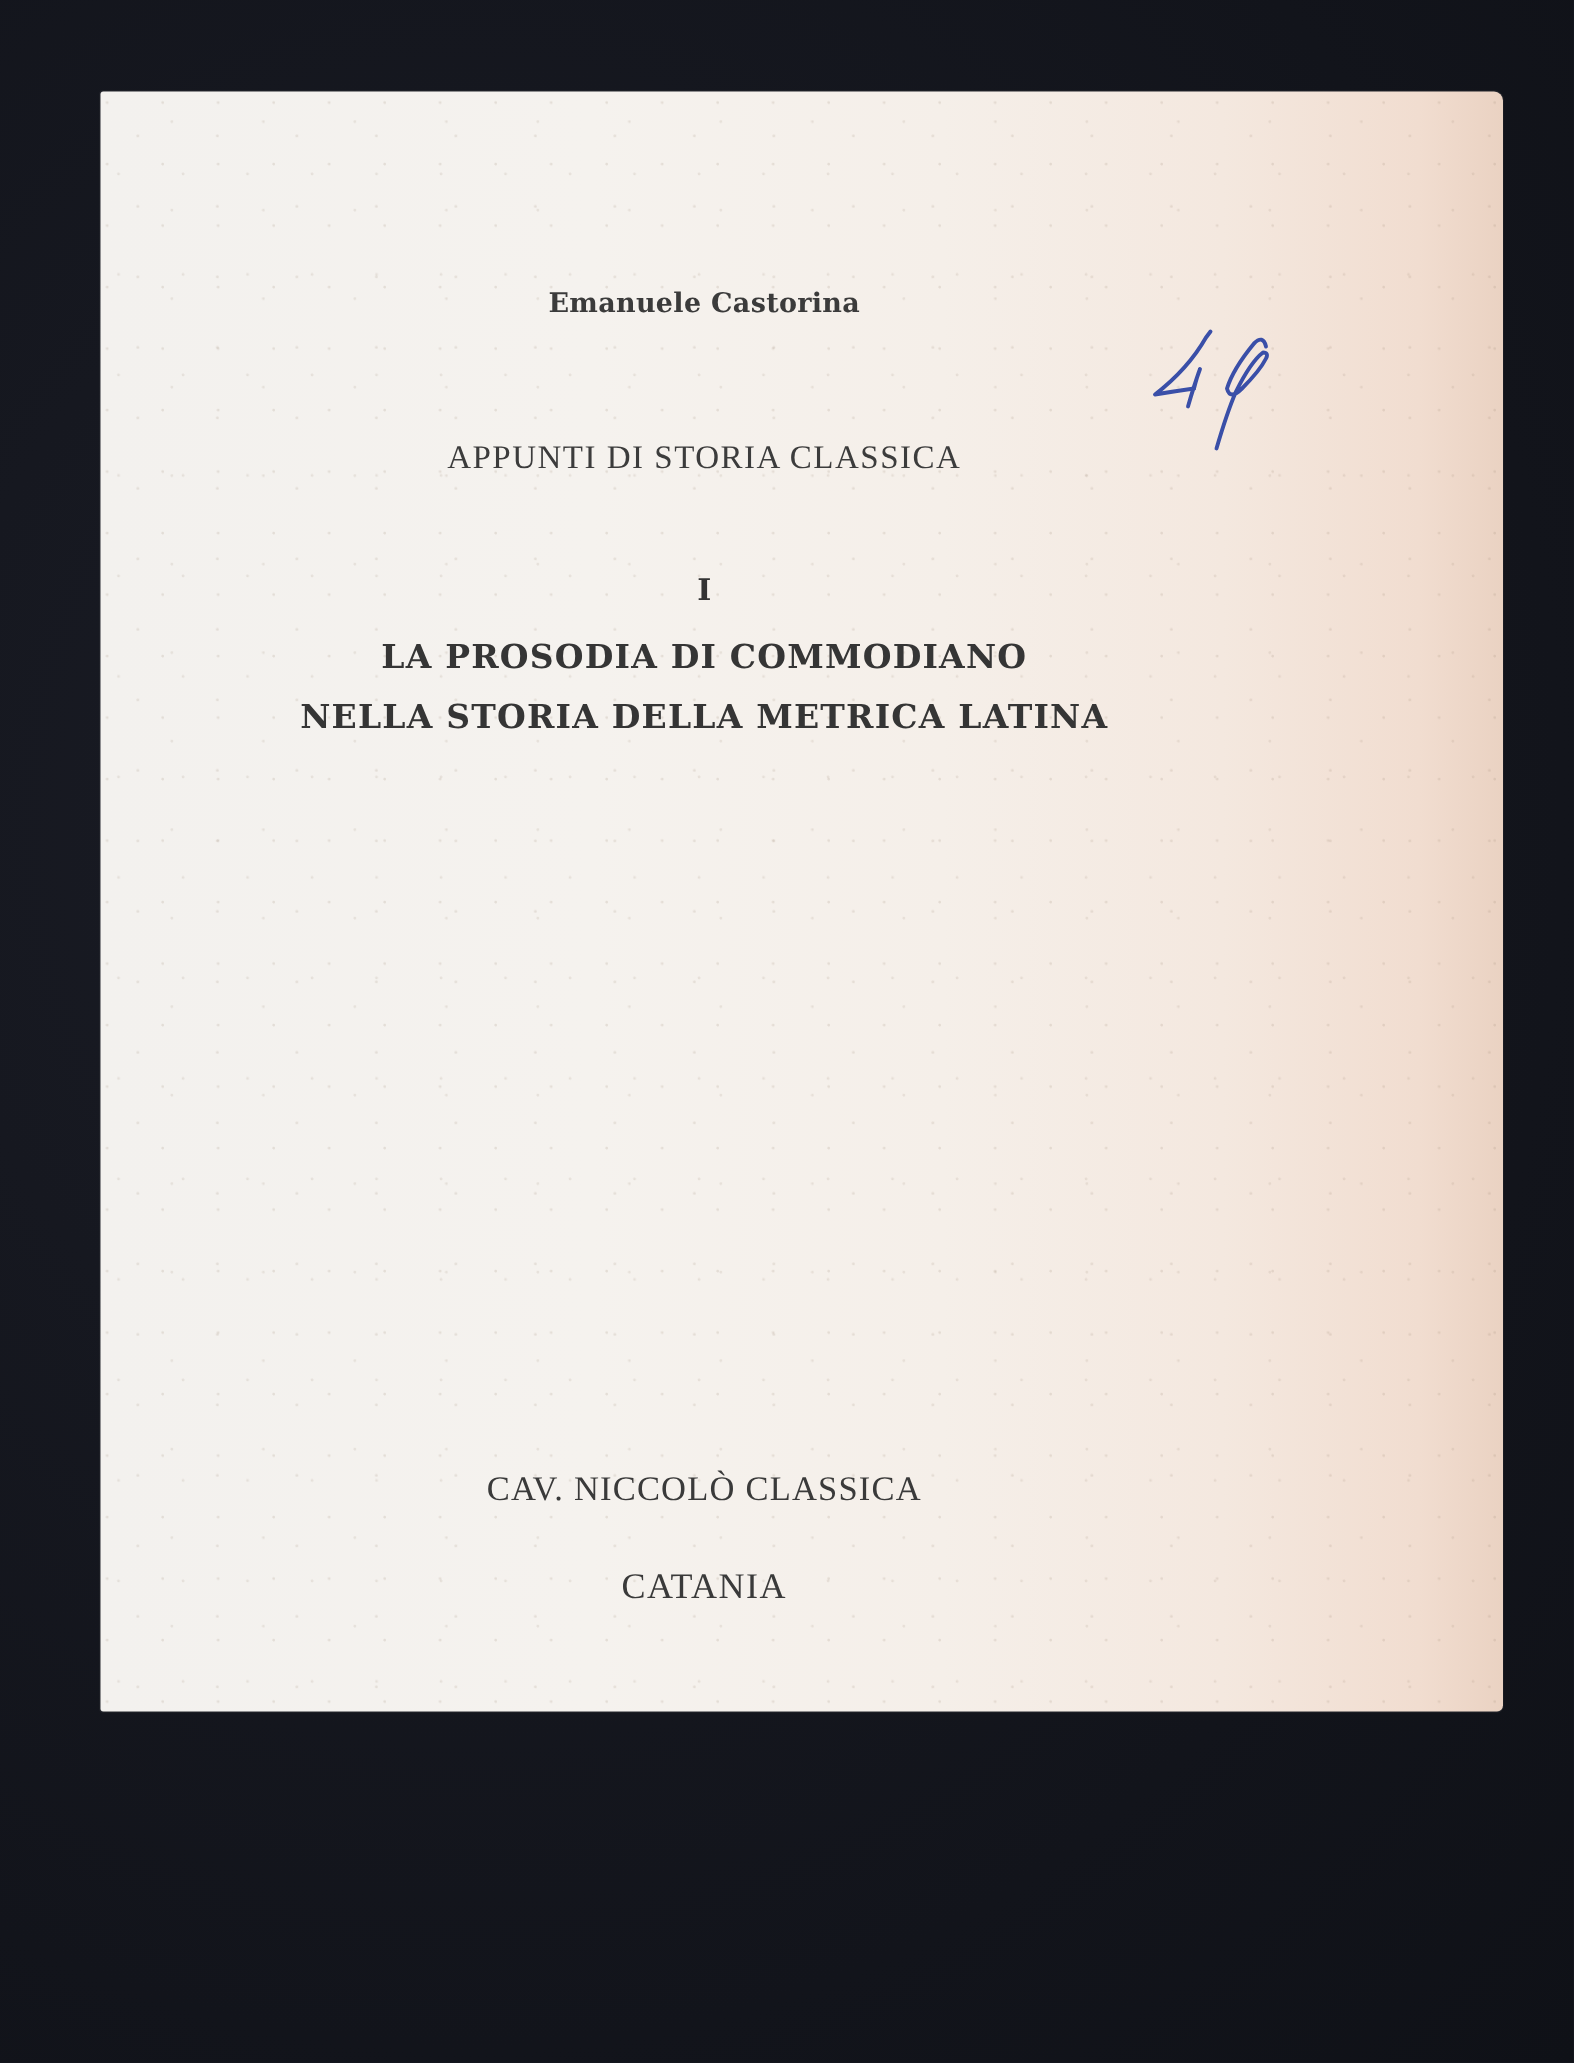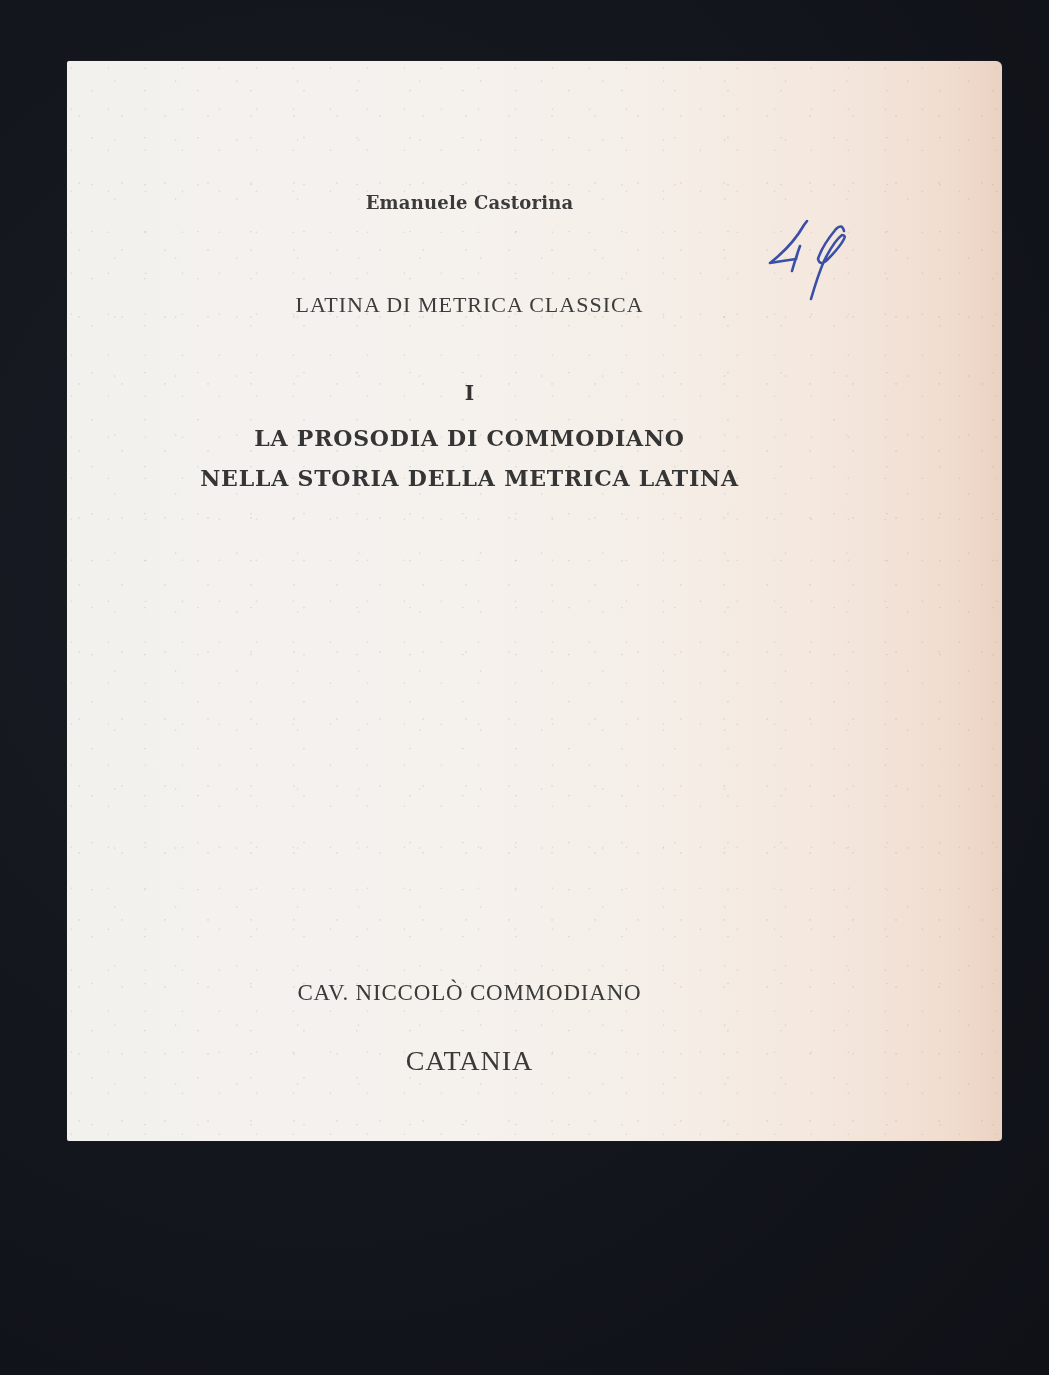--- a/index.html
+++ b/index.html
@@ -113,46 +113,46 @@
       top: 952px;
       font-family: "Liberation Serif", serif;
       font-size: 18px;
       letter-spacing: 0.6px;
       color: #3a3a3a;
       left: -65px;
     }
     .city {
       top: 984px;
       font-family: "Liberation Serif", serif;
-      font-size: 28px;
+      font-size: 24px;
       letter-spacing: 1px;
       color: #3a3a3a;
       left: -65px;
       text-align: center;
     }
     .handwritten {
       position: absolute;
       left: 695px;
       top: 140px;
       width: 110px;
       height: 110px;
     }
   </style>
 </head>
 <body>
 
 <div class="backdrop"></div>
 
 <div class="page">
   <div class="text author">Emanuele Castorina</div>
-  <div class="text series">LATINA DI METRICA CLASSICA</div>
+  <div class="text series">APPUNTI DI STORIA CLASSICA</div>
   <div class="text volume">I</div>
   <div class="text title-2">NELLA STORIA DELLA METRICA LATINA</div>
   <div class="text title-1">LA PROSODIA DI COMMODIANO</div>
-  <div class="text publisher">CAV. NICCOLÒ COMMODIANO</div>
+  <div class="text publisher">CAV. NICCOLÒ CLASSICA</div>
   <div class="text city">CATANIA</div>
 
   <div class="handwritten">
     
     <svg width="110" height="110" viewBox="0 0 110 110">
       <g fill="none" stroke="#3a4fa8" stroke-width="2.6" stroke-linecap="round" stroke-linejoin="round">
 
         <path d="M 45 20 L 42 24 Q 30 45 8 62 Q 20 60 34 58"></path>
         <path d="M 34 58 Q 36 50 38 45 Q 34 56 30 70"></path>
 

